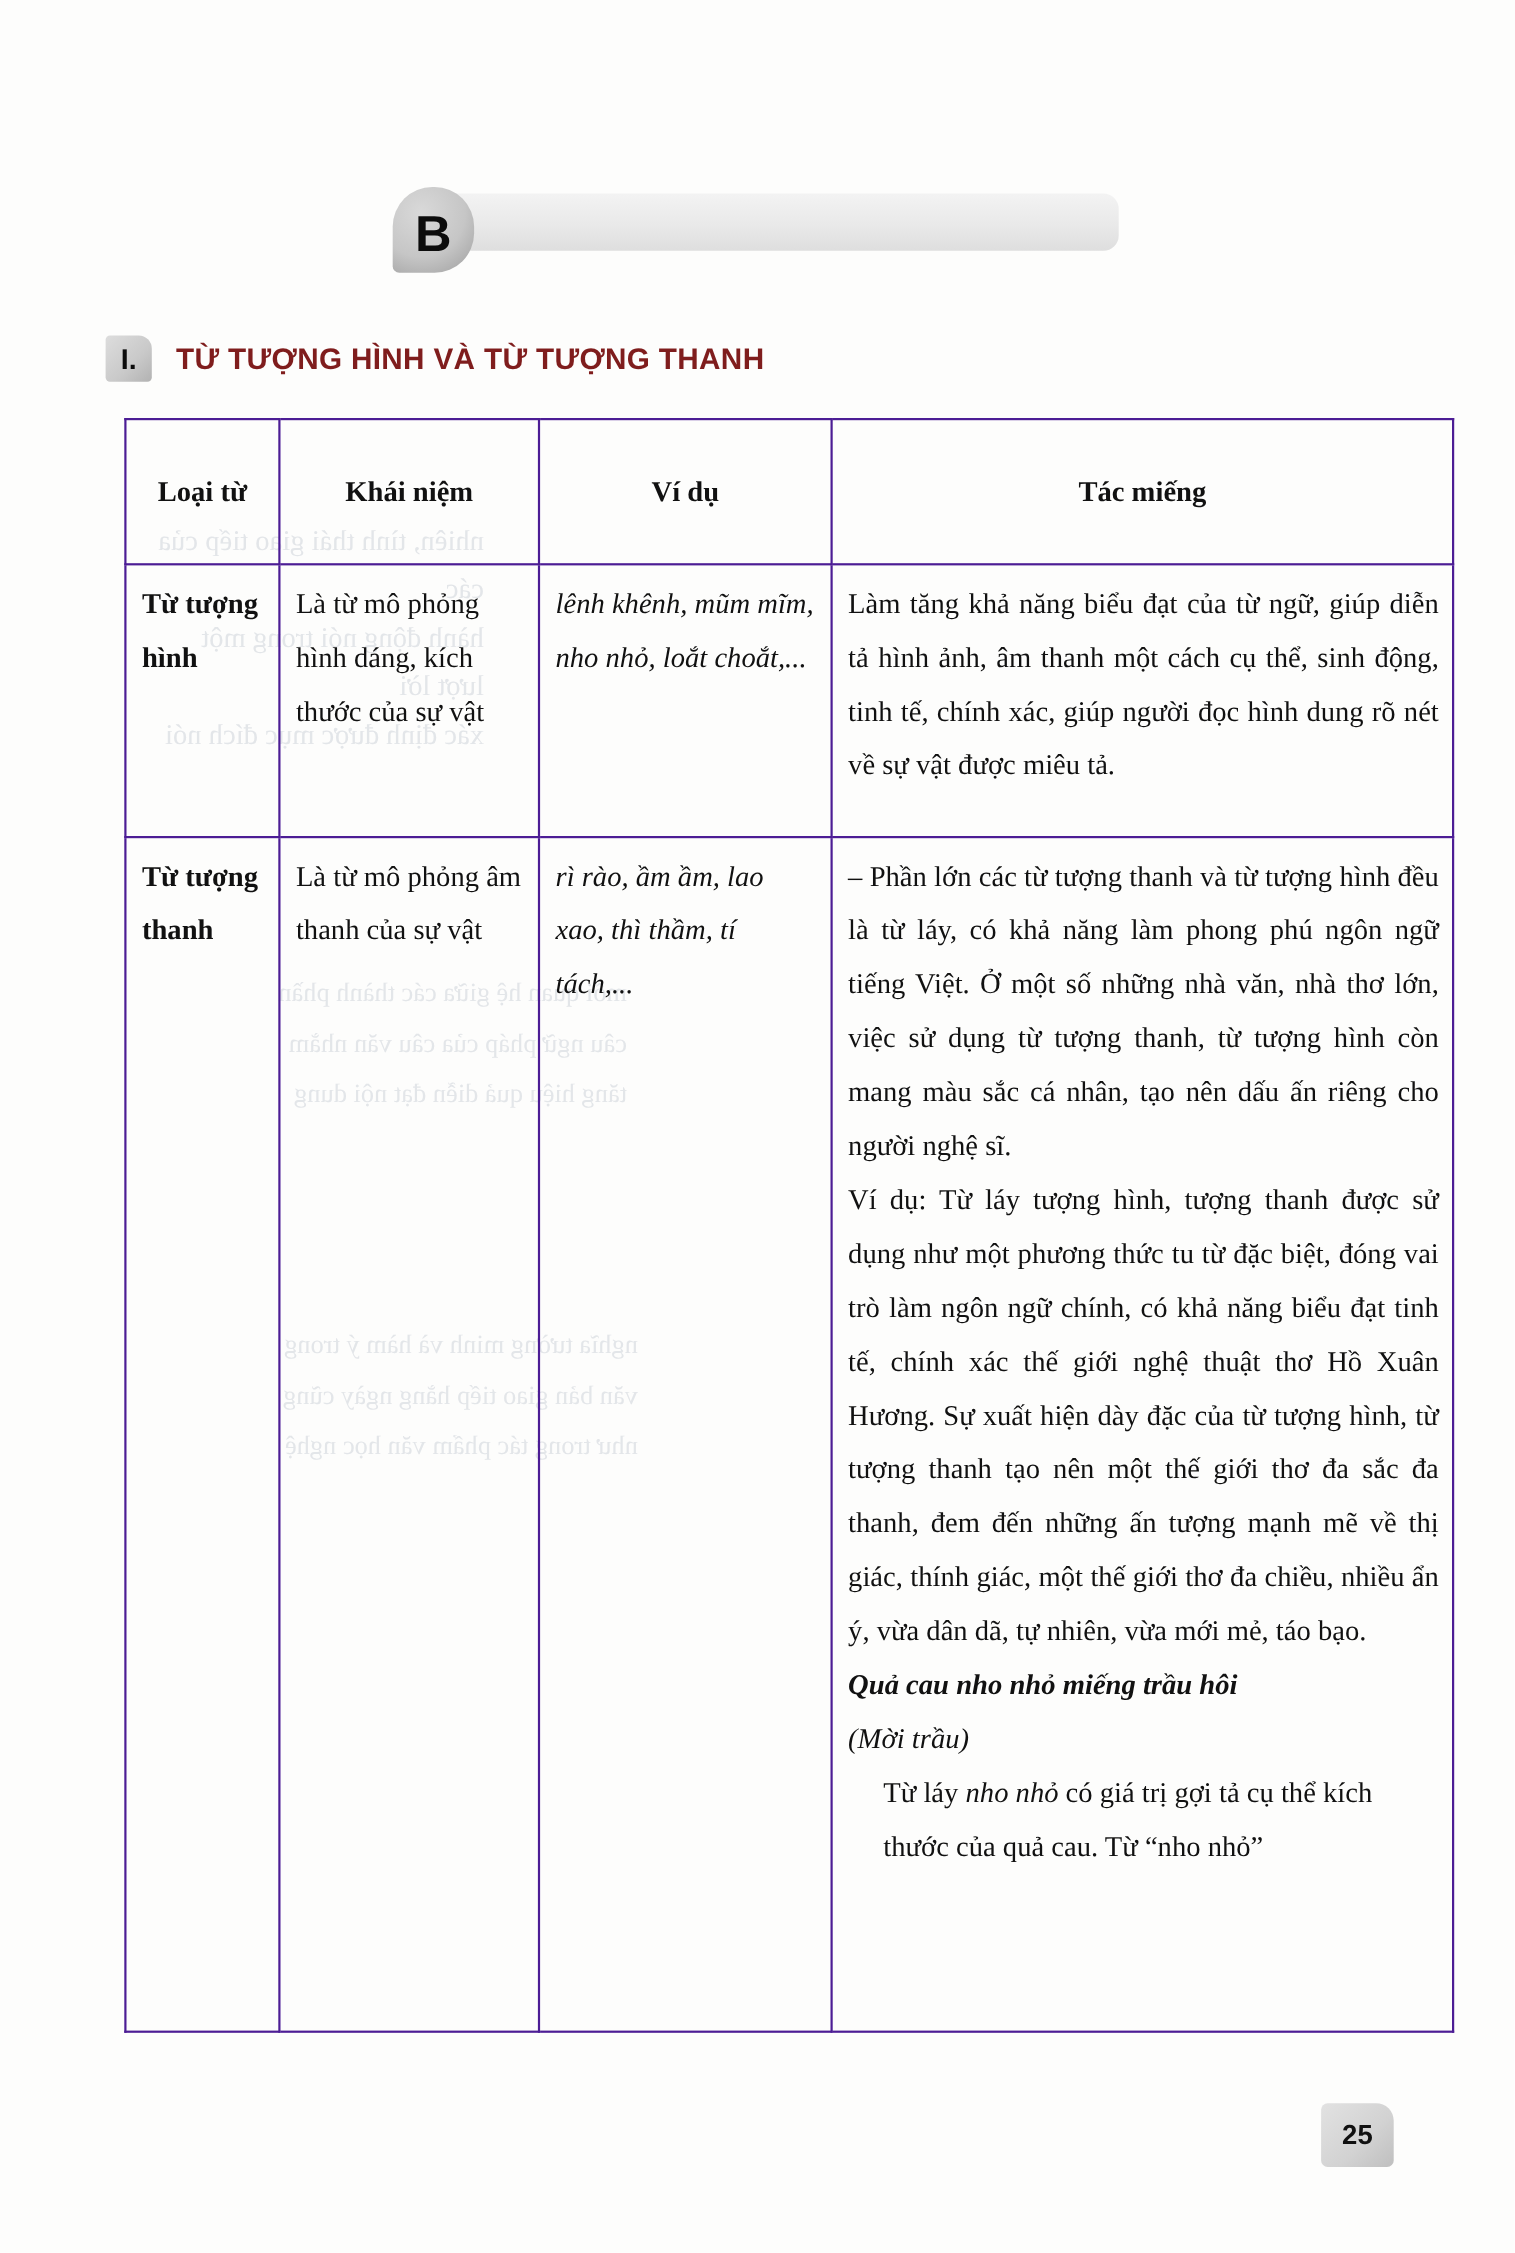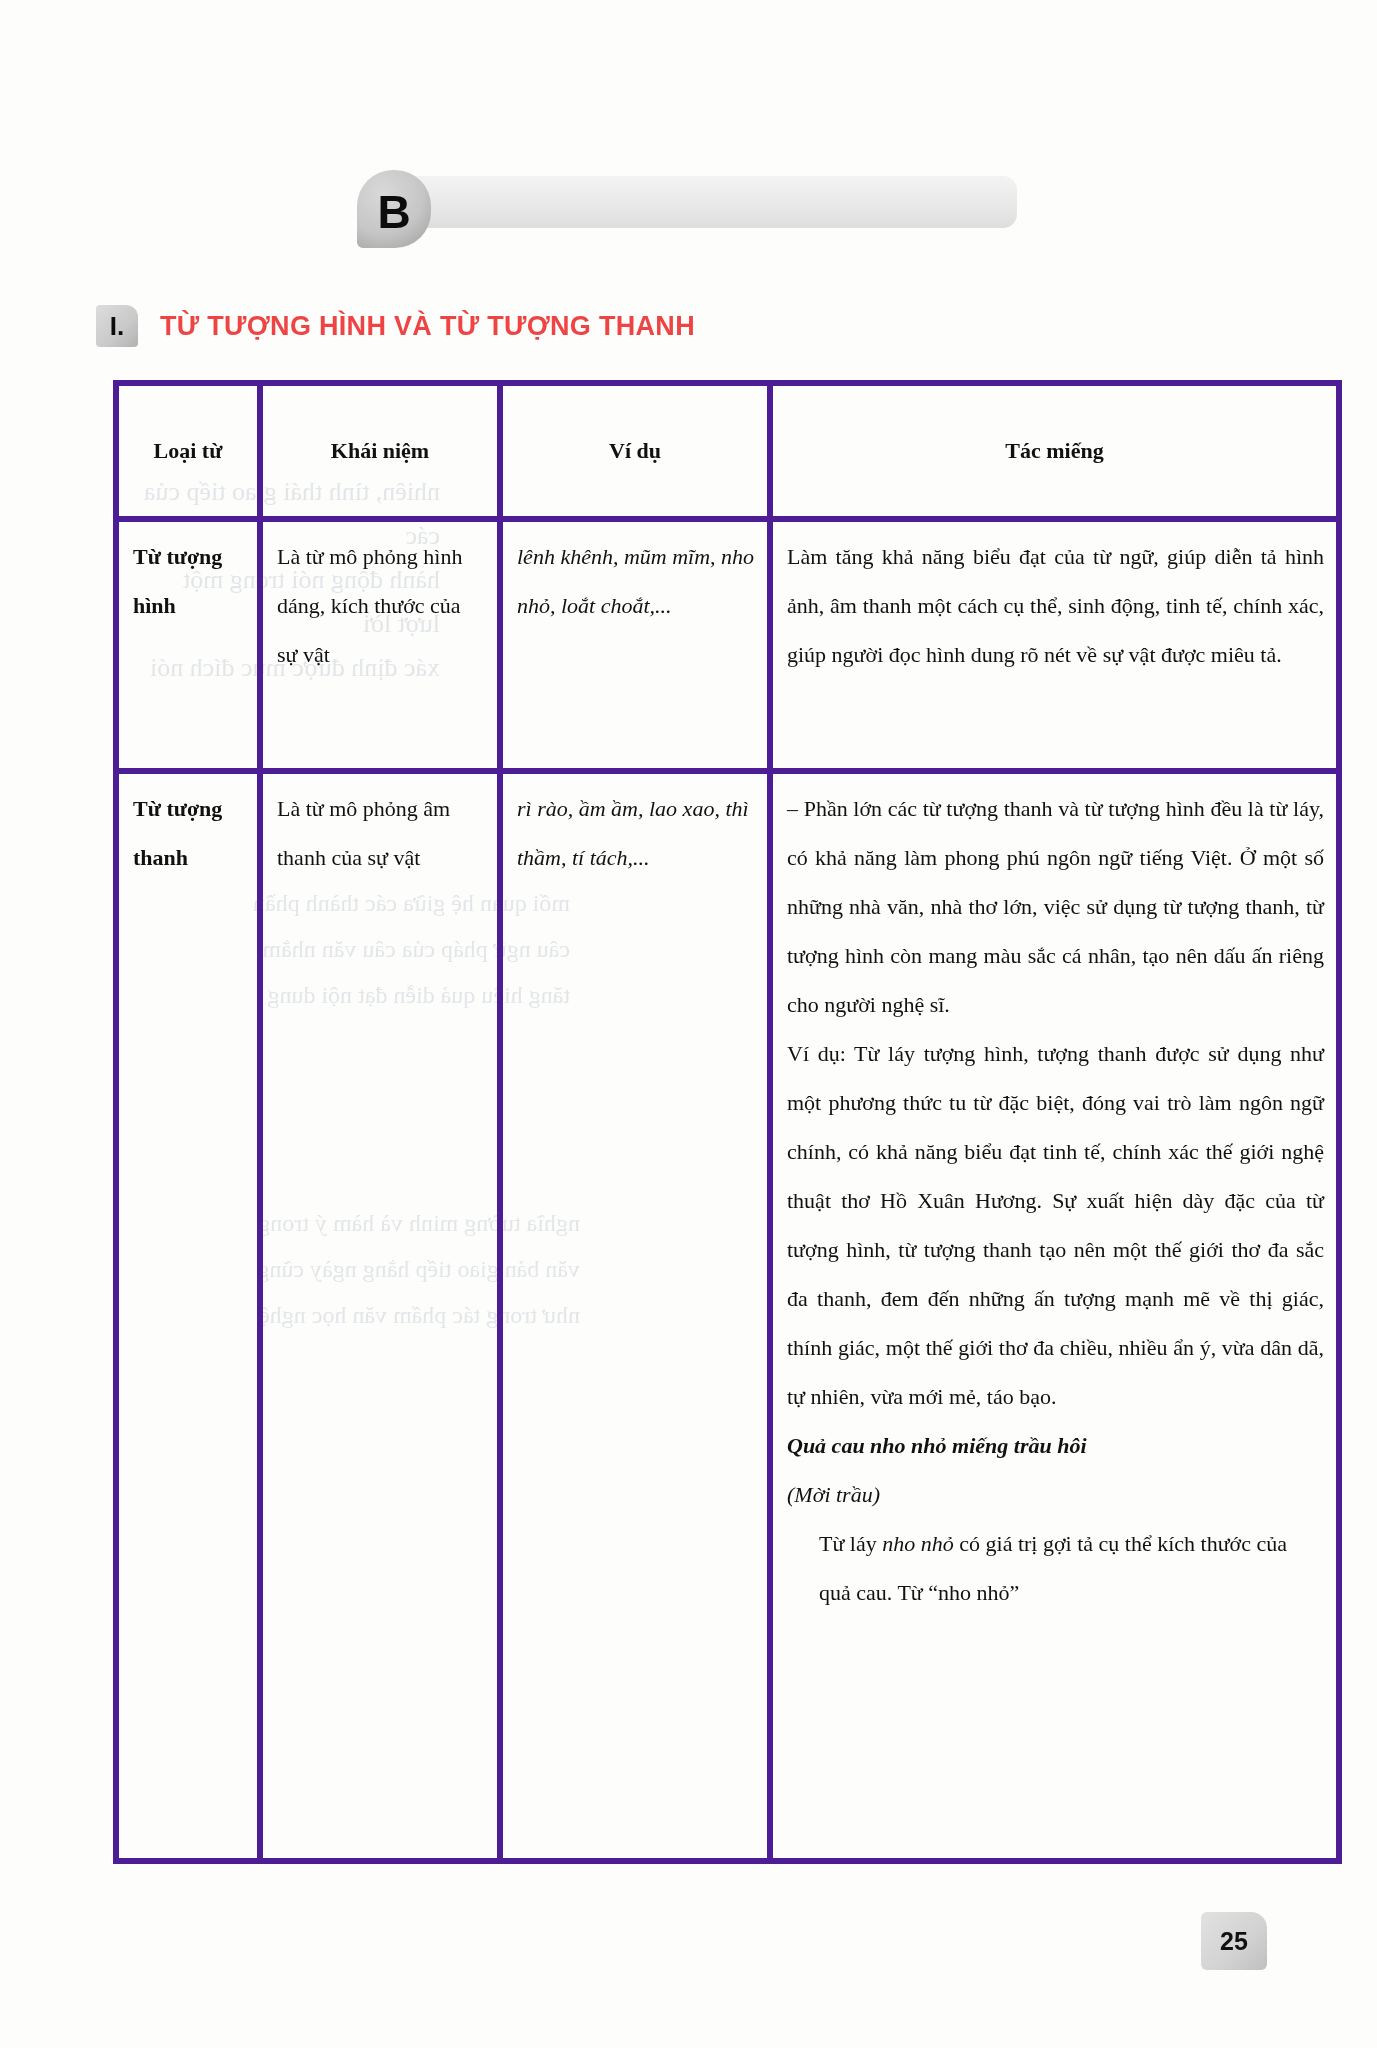--- a/index.html
+++ b/index.html
@@ -109,38 +109,38 @@
     font-family: "Liberation Sans", sans-serif;
     font-weight: bold;
     font-size: 26px;
     color: #0c0c0c;
   }
   .section-title {
     font-family: "Liberation Sans", sans-serif;
     font-weight: bold;
     font-size: 27px;
     letter-spacing: .3px;
-    color: #ef4444;
+    color: #7f1d1d;
     white-space: nowrap;
   }
 
   
   .tbl {
     position: absolute;
     left: 113px;
     top: 380px;
     width: 1135px;
     border-collapse: collapse;
     table-layout: fixed;
   }
   .tbl td, .tbl th {
-    border: 6px solid #4c1d95;
+    border: 2px solid #4c1d95;
     vertical-align: top;
     padding: 10px 12px 14px 14px;
-    font-size: 22px;
+    font-size: 26px;
     line-height: 49px;
   }
   .tbl th {
     text-align: center;
     vertical-align: middle;
     font-weight: bold;
     height: 118px;
     line-height: 42px;
     padding: 6px 8px;
   }

